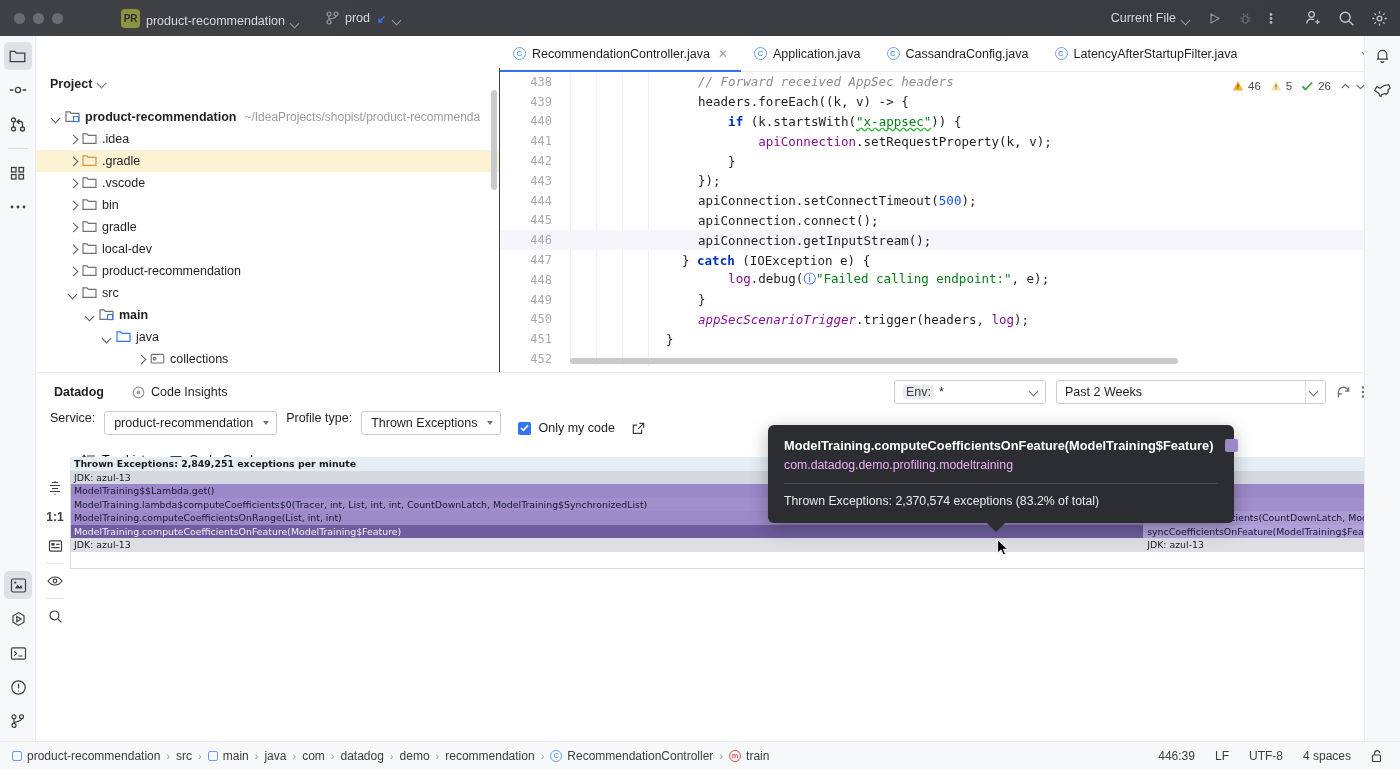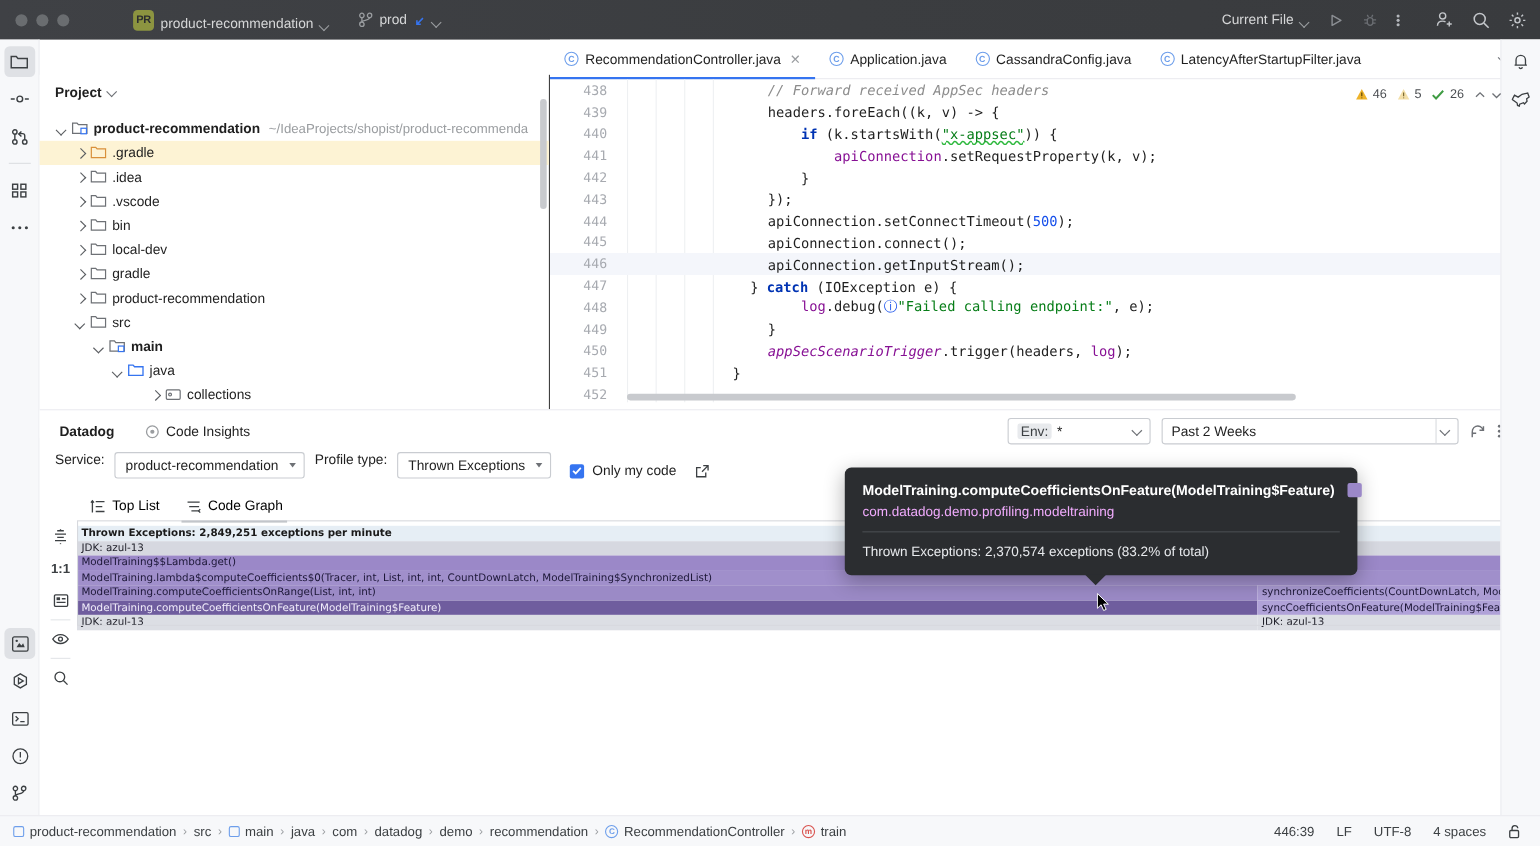--- a/index.html
+++ b/index.html
@@ -147,21 +147,21 @@
     display: flex; align-items: center; gap: 6px; padding: 0 12px; height: 38px;
     font-size: 12.5px; color: #1f1f1f; position: relative;
   }
   .dd-tab.bold { font-weight: bold; }
   .dd-tab.active::after { content: ""; position: absolute; left: 10px; right: 10px; bottom: 0; height: 2px; background: #b4b7bc; }
   .dd-tabs-right { position: absolute; right: 10px; display: flex; align-items: center; gap: 10px; }
   .sel-box {
     height: 24px; border: 1px solid #c9ccd1; border-radius: 3px; background: #fff;
     display: flex; align-items: center; padding: 0 6px 0 8px; font-size: 12.5px; color: #1f1f1f; gap: 7px;
   }
-  .env-box { width: 130px; justify-content: space-between; }
+  .env-box { width: 152px; justify-content: space-between; }
   .env-lbl { background: #e8eaed; border-radius: 2px; padding: 0 3px; color: #3c4043; }
   .time-box { width: 270px; justify-content: space-between; }
   .time-box .divider { border-left: 1px solid #dadce0; height: 22px; margin-right: -2px; }
 
   .dd-filters { height: 34px; display: flex; padding-left: 14px; gap: 9px; font-size: 12.5px; color: #1f1f1f; }
   .dd-filters .lbl { color: #1f1f1f; }
   .combo {
     height: 24px; border: 1px solid #c9ccd1; border-radius: 3px; background: #fff;
     display: flex; align-items: center; padding: 0 7px 0 9px; gap: 10px; font-size: 12.5px;
   }
@@ -174,21 +174,21 @@
 
   .fg-tabs { height: 30px; display: flex; align-items: center; padding-left: 36px; gap: 4px; }
   .fg-tab { display: flex; align-items: center; gap: 6px; padding: 0 10px; height: 30px; font-size: 12.5px; position: relative; }
   .fg-tab.active::after { content: ""; position: absolute; left: 6px; right: 6px; bottom: 0; height: 2px; background: #b4b7bc; }
 
   .fg-side { position: absolute; left: 4px; top: 98px; width: 30px; }
   .fg-side-btn { width: 24px; height: 24px; margin: 5px auto; display: flex; align-items: center; justify-content: center; }
   .fg-side-sep { width: 18px; height: 1px; background: #e3e5e8; margin: 4px auto; }
 
   .flame {
-    position: absolute; left: 34px; top: 105px; right: 26px; height: 96px;
+    position: absolute; left: 34px; top: 84px; right: 26px; height: 96px;
     font-family: "DejaVu Sans", sans-serif;
   }
   .frow { height: 13.5px; display: flex; position: relative; }
   .bar {
     height: 13.5px; font-size: 9.4px; line-height: 13.5px; padding-left: 4px;
     white-space: nowrap; overflow: hidden; color: #1c1c26; position: relative;
   }
   .bar.hdr { background: #e6eef5; font-weight: bold; color: #1a1a1a; }
   .bar.jdk { background: #d6d8e0; }
   .bar.jdk2 { background: #dcdee4; }
@@ -403,67 +403,67 @@
         <div class="trow">
           <span style="width:14px;flex:none"></span>
           <span class="arrow open"></span>
           <span class="ficon" style="margin-left:4px"><svg width="15" height="13" viewBox="0 0 15 13" fill="none" stroke="#6e7176" stroke-width="1.15">
               <path d="M1 11.3V1.9h4l1.3 1.5H14v7.9z" fill="none"></path>
               <rect x="8.6" y="6.6" width="5" height="5" fill="#fff" stroke="#3574f0" stroke-width="1.1"></rect>
             </svg></span>
           <span class="tlabel bold">product-recommendation</span>
           <span class="tpath">~/IdeaProjects/shopist/product-recommenda</span>
         </div>
+        <div class="trow">
+          <span style="width:31px;flex:none"></span>
+          <span class="arrow closed"></span>
+          <span class="ficon" style="margin-left:4px"><svg width="15" height="13" viewBox="0 0 15 13" fill="none" stroke="#6e7176" stroke-width="1.15">
+              <path d="M1 11.3V1.9h4l1.3 1.5H14v7.9z" fill="none"></path>
+            </svg></span>
+          <span class="tlabel">.idea</span>
+        </div>
         <div class="trow hl">
           <span style="width:31px;flex:none"></span>
           <span class="arrow closed"></span>
           <span class="ficon" style="margin-left:4px"><svg width="15" height="13" viewBox="0 0 15 13" fill="none" stroke="#d9903a" stroke-width="1.15">
               <path d="M1 11.3V1.9h4l1.3 1.5H14v7.9z" fill="none"></path>
             </svg></span>
           <span class="tlabel">.gradle</span>
         </div>
         <div class="trow">
           <span style="width:31px;flex:none"></span>
           <span class="arrow closed"></span>
           <span class="ficon" style="margin-left:4px"><svg width="15" height="13" viewBox="0 0 15 13" fill="none" stroke="#6e7176" stroke-width="1.15">
               <path d="M1 11.3V1.9h4l1.3 1.5H14v7.9z" fill="none"></path>
             </svg></span>
-          <span class="tlabel">.idea</span>
+          <span class="tlabel">.vscode</span>
         </div>
         <div class="trow">
           <span style="width:31px;flex:none"></span>
           <span class="arrow closed"></span>
           <span class="ficon" style="margin-left:4px"><svg width="15" height="13" viewBox="0 0 15 13" fill="none" stroke="#6e7176" stroke-width="1.15">
               <path d="M1 11.3V1.9h4l1.3 1.5H14v7.9z" fill="none"></path>
             </svg></span>
-          <span class="tlabel">.vscode</span>
+          <span class="tlabel">bin</span>
         </div>
         <div class="trow">
           <span style="width:31px;flex:none"></span>
           <span class="arrow closed"></span>
           <span class="ficon" style="margin-left:4px"><svg width="15" height="13" viewBox="0 0 15 13" fill="none" stroke="#6e7176" stroke-width="1.15">
               <path d="M1 11.3V1.9h4l1.3 1.5H14v7.9z" fill="none"></path>
             </svg></span>
-          <span class="tlabel">bin</span>
+          <span class="tlabel">gradle</span>
         </div>
         <div class="trow">
           <span style="width:31px;flex:none"></span>
           <span class="arrow closed"></span>
           <span class="ficon" style="margin-left:4px"><svg width="15" height="13" viewBox="0 0 15 13" fill="none" stroke="#6e7176" stroke-width="1.15">
               <path d="M1 11.3V1.9h4l1.3 1.5H14v7.9z" fill="none"></path>
             </svg></span>
           <span class="tlabel">local-dev</span>
-        </div>
-        <div class="trow">
-          <span style="width:31px;flex:none"></span>
-          <span class="arrow closed"></span>
-          <span class="ficon" style="margin-left:4px"><svg width="15" height="13" viewBox="0 0 15 13" fill="none" stroke="#6e7176" stroke-width="1.15">
-              <path d="M1 11.3V1.9h4l1.3 1.5H14v7.9z" fill="none"></path>
-            </svg></span>
-          <span class="tlabel">gradle</span>
         </div>
         <div class="trow">
           <span style="width:31px;flex:none"></span>
           <span class="arrow closed"></span>
           <span class="ficon" style="margin-left:4px"><svg width="15" height="13" viewBox="0 0 15 13" fill="none" stroke="#6e7176" stroke-width="1.15">
               <path d="M1 11.3V1.9h4l1.3 1.5H14v7.9z" fill="none"></path>
             </svg></span>
           <span class="tlabel">product-recommendation</span>
         </div>
         <div class="trow">

